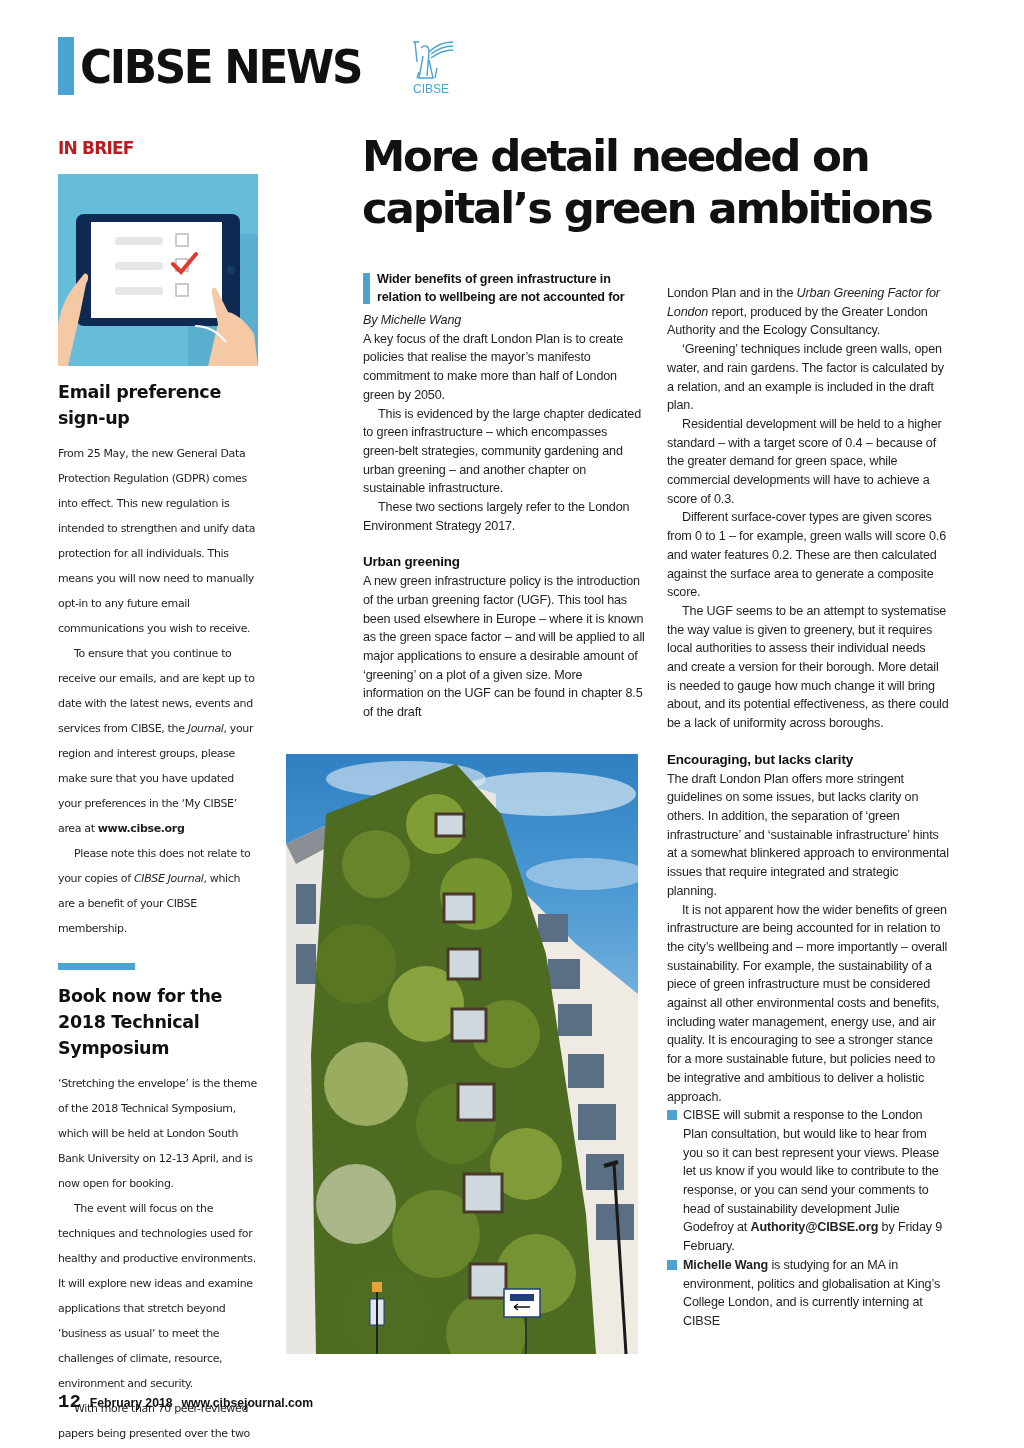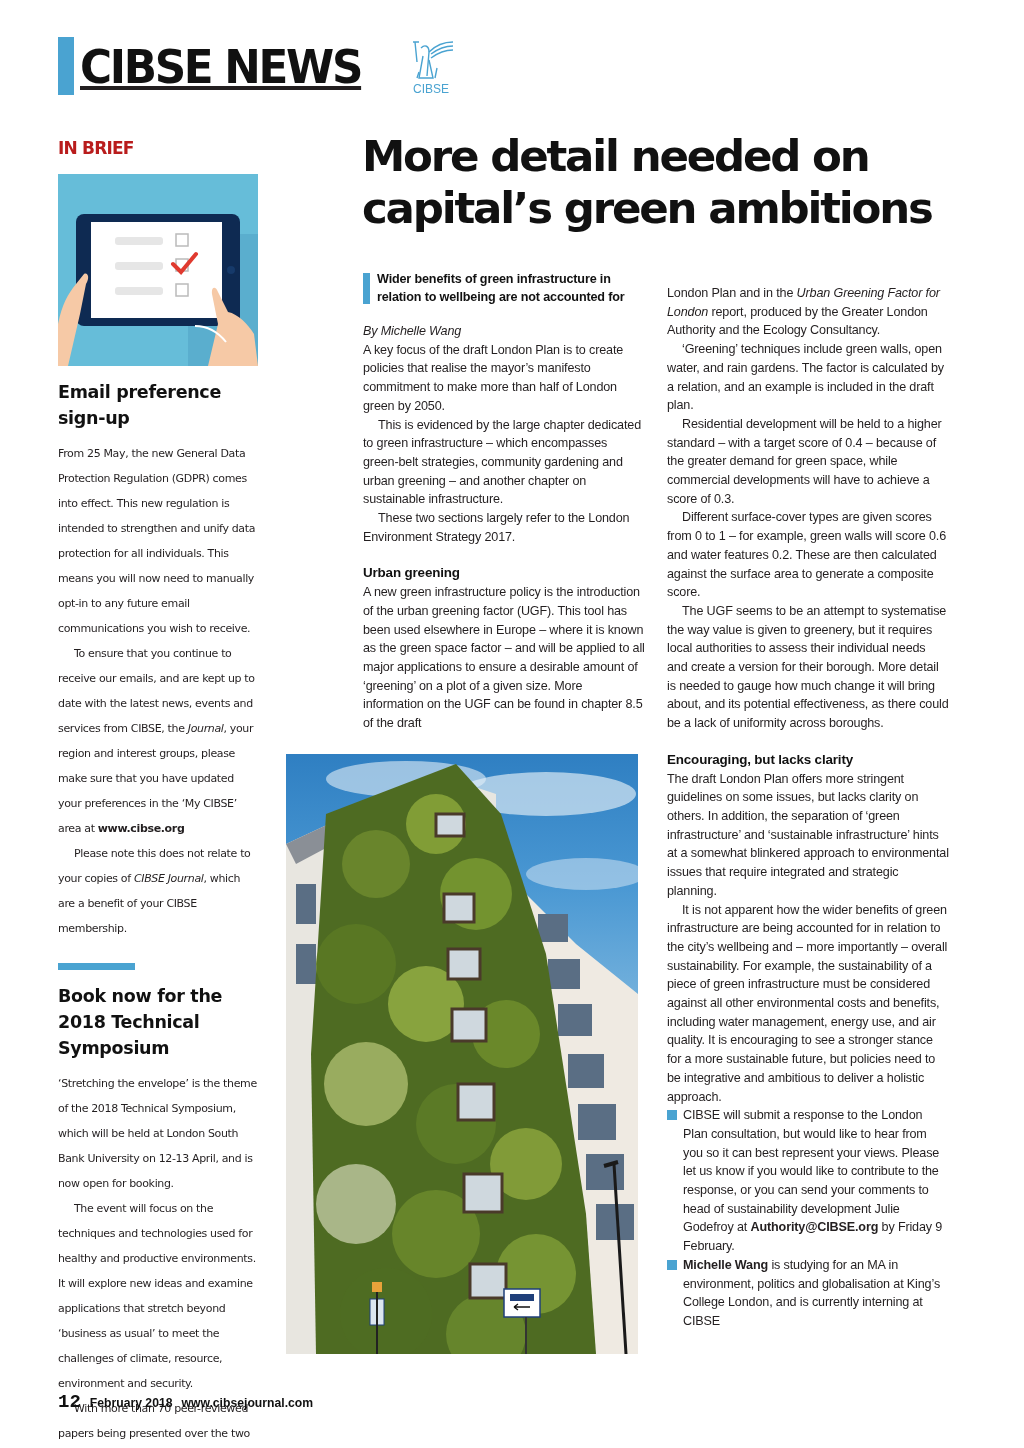--- a/index.html
+++ b/index.html
@@ -1,20 +1,20 @@
 <!DOCTYPE html>
 <html><head>
 <meta charset="utf-8">
 <style>
   * { box-sizing: border-box; margin: 0; padding: 0; }
   html, body { width: 1024px; height: 1448px; background: #ffffff; overflow: hidden; }
   body { position: relative; font-family: "Liberation Sans", sans-serif; color: #231f20; }
 
   
-  .masthead { position: absolute; left: 58px; top: 36px; height: 60px; display: flex; align-items: center; text-decoration: underline; }
+  .masthead { position: absolute; left: 58px; top: 36px; height: 60px; display: flex; align-items: center; }
   .masthead .bar { width: 16px; height: 58px; background: #4aa3d1; margin-right: 6px; }
   .masthead .title { font-family: "DejaVu Sans", sans-serif; font-weight: bold; font-size: 47px; letter-spacing: -2.5px; color: #111; line-height: 1; transform: scaleX(0.93); transform-origin: left center; }
   .logo { position: absolute; left: 407px; top: 38px; width: 48px; height: 58px; }
 
   
   .sidebar { position: absolute; left: 58px; top: 138px; width: 200px; }
   .in-brief { font-family: "DejaVu Sans", sans-serif; font-weight: bold; font-size: 17px; letter-spacing: -0.8px; color: #b91c1c; height: 28px; }
   .illus { width: 200px; height: 192px; background: #66bdd9; position: relative; margin-top: 8px; overflow: hidden; }
 
   .side-h { font-family: "DejaVu Sans", sans-serif; font-size: 17.5px; color: #111; line-height: 26px; letter-spacing: -0.3px; margin-top: 13px; margin-bottom: 10px; }
@@ -23,21 +23,21 @@
   .side-p b { font-weight: bold; }
   .side-divider { width: 77px; height: 7px; background: #4aa3d1; margin-top: 22px; }
 
   
   .headline { position: absolute; left: 362px; top: 130px; width: 600px; font-family: "DejaVu Sans", sans-serif; font-weight: bold; font-size: 43.5px; line-height: 52px; letter-spacing: -2.2px; color: #111; }
 
   .col { position: absolute; font-family: "Liberation Sans", sans-serif; font-size: 12.6px; line-height: 18.7px; color: #231f20; letter-spacing: -0.15px; }
   .col1 { left: 363px; top: 270px; width: 282px; }
   .col2 { left: 667px; top: 284px; width: 282px; }
 
-  .standfirst { position: relative; padding-left: 14px; font-weight: bold; font-size: 12.6px; line-height: 18px; color: #111; margin-bottom: 16px; }
+  .standfirst { position: relative; padding-left: 14px; font-weight: bold; font-size: 12.6px; line-height: 18px; color: #111; margin-bottom: 5px; }
   .standfirst .sbar { position: absolute; left: 0; top: 3px; width: 7px; height: 31px; background: #4aa3d1; }
   .byline { font-style: italic; }
   .p.ind { text-indent: 15px; }
   .subhead { font-weight: bold; font-size: 13.4px; margin-top: 18px; color: #111; }
   em { font-style: italic; }
 
   .bullet { position: relative; padding-left: 16px; }
   .bullet .sq { position: absolute; left: 0; top: 4px; width: 10px; height: 10px; background: #4aa3d1; }
   .bullet b { font-weight: bold; }
 

